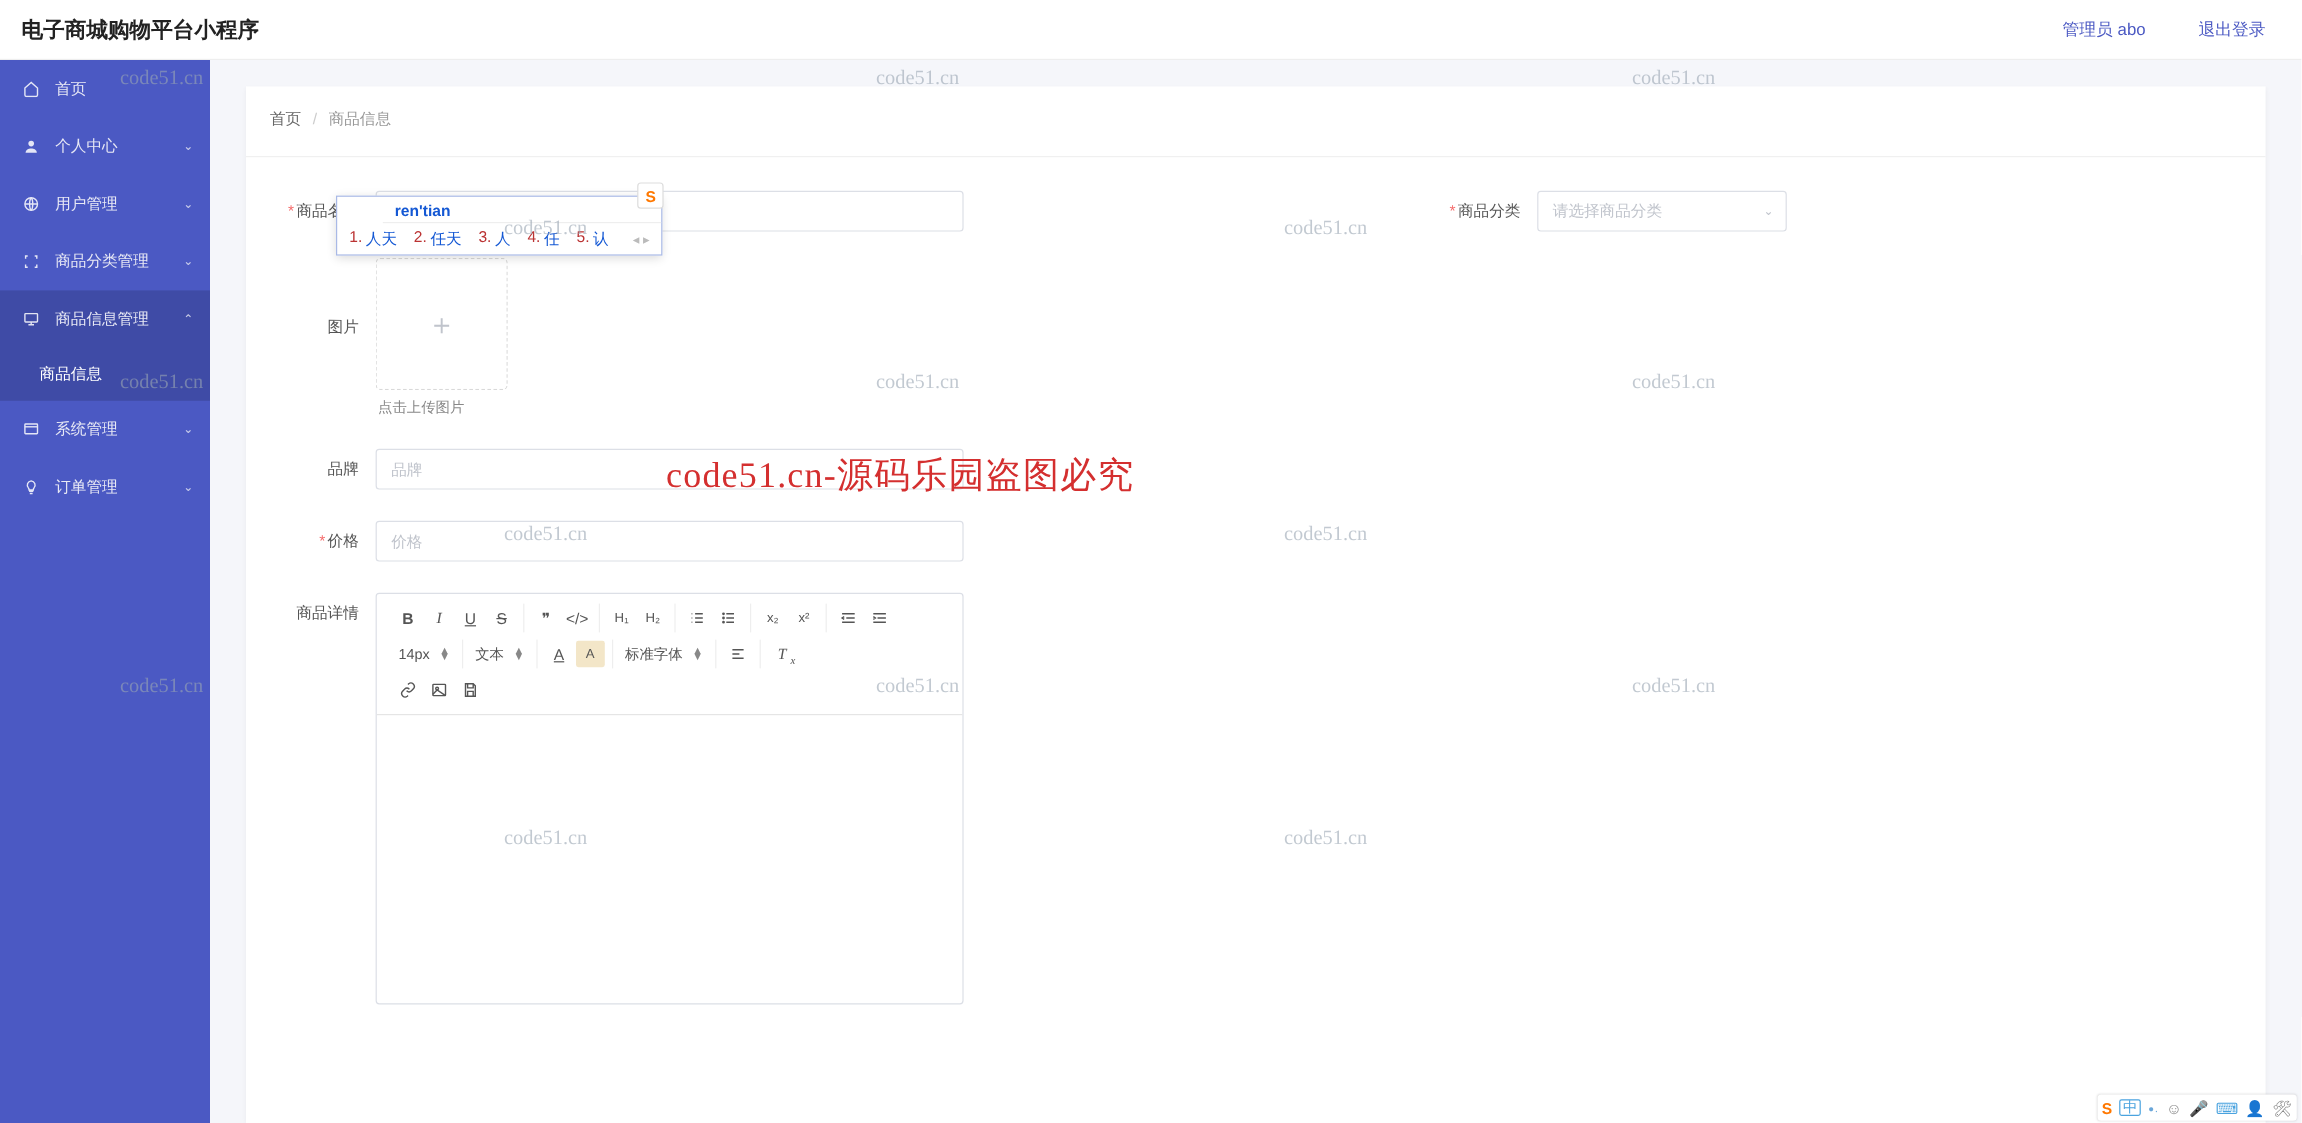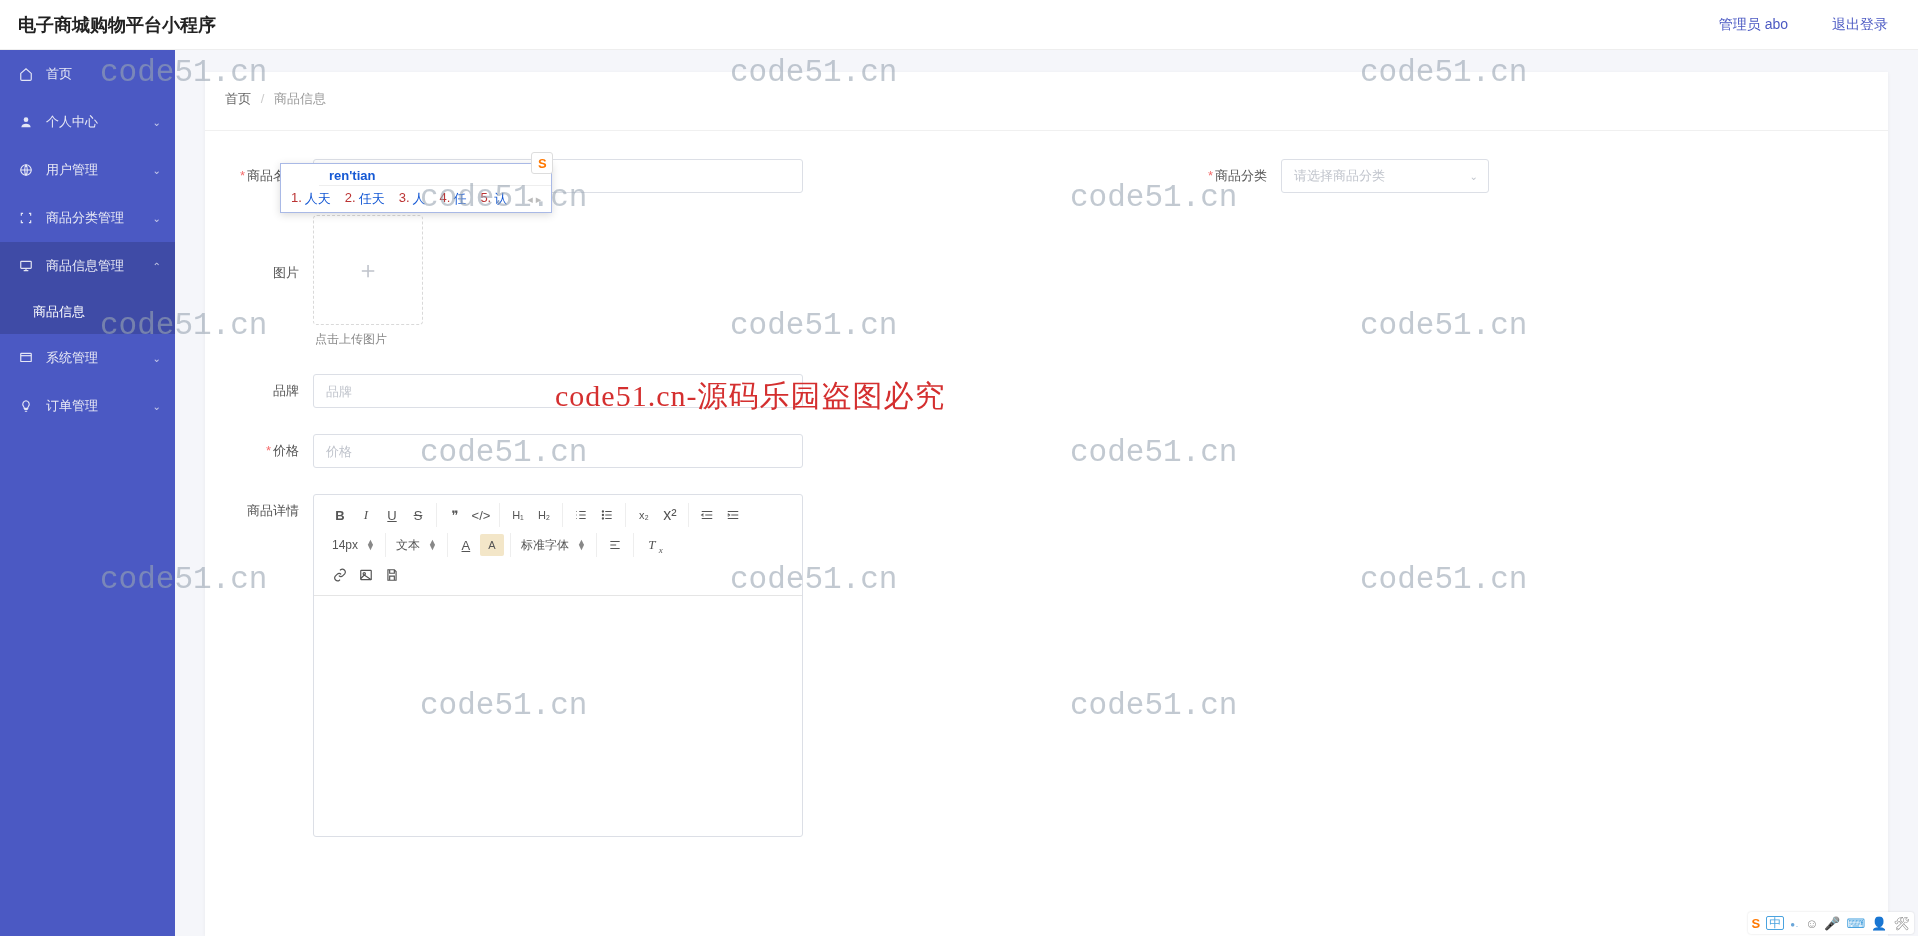--- a/index.html
+++ b/index.html
@@ -61,21 +61,21 @@
 
 .ime-box { position:absolute; background:#fff; border:1px solid #a9b9e6; box-shadow:0 2px 8px rgba(0,0,0,.15); z-index:200; font-size:13px; }
 .ime-input { padding:4px 10px 2px 10px; color:#1458d4; border-bottom:1px solid #eee; font-family:Arial; font-weight:600;margin-left:38px; }
 .ime-cand { padding:4px 10px 4px 10px; color:#555; white-space:nowrap; display:flex; gap:14px; align-items:center; position:relative; }
 .ime-cand .c { display:inline-flex; gap:3px; }
 .ime-cand .c .n { color:#b33; }
 .ime-cand .c .w { color:#1458d4; }
 .ime-logo { position:absolute; top:-12px; right:-2px; width:22px; height:22px; background:#fff; border:1px solid #ddd; border-radius:3px; display:flex; align-items:center; justify-content:center; color:#ff7800; font-weight:700; font-size:13px; }
 
 
-.watermark { position:absolute; font-size:31px; color:#9aa6b3; opacity:.6; font-family:Liberation Mono, monospace; pointer-events:none; white-space:nowrap; z-index:400; }
+.watermark { position:absolute; font-size:17px; color:#9aa6b3; opacity:.6; font-family:Liberation Serif, serif; pointer-events:none; white-space:nowrap; z-index:400; }
 .center-watermark { position:absolute; font-size:30px; color:#d42f2f; font-weight:400; z-index:400; pointer-events:none; font-family:"SimSun","Microsoft YaHei"; letter-spacing:1px; }
 
 
 .ime-status { position:absolute; right:4px; bottom:2px; height:22px; display:flex; align-items:center; gap:6px; font-size:13px; z-index:500; background:#fff; padding:1px 4px; border-radius:3px; box-shadow:0 0 2px rgba(0,0,0,.15); }
 .ime-status span { display:inline-flex; align-items:center; justify-content:center; }
 .ime-status .s-sogou { color:#ff7800; font-weight:700; }
 .ime-status .s-cn { color:#4aa3df; font-size:12px; border:1px solid #4aa3df; border-radius:2px; padding:0 2px; line-height:12px; }
 .ime-status .s-dot { color:#6aa6d9; font-size:8px; }
 .ime-status .s-face { color:#888; }
 .ime-status .s-mic { color:#4aa3df; }
@@ -242,21 +242,21 @@
                     <svg viewBox="0 0 24 24" stroke="#555" stroke-width="2" fill="none">
                       <path d="M9 6h11M9 12h11M9 18h11"></path>
                       <circle cx="5" cy="6" r="1" fill="#555"></circle>
                       <circle cx="5" cy="12" r="1" fill="#555"></circle>
                       <circle cx="5" cy="18" r="1" fill="#555"></circle>
                     </svg>
                   </div>
               </div>
               <div class="tb-group">
                 <div class="tb-btn" style="font-size:11px;">x₂</div>
-                <div class="tb-btn" style="font-size:16px;">x²</div>
+                <div class="tb-btn" style="font-size:11px;">x²</div>
               </div>
               <div class="tb-group">
                 <div class="tb-btn">
                     <svg viewBox="0 0 24 24" stroke="#555" stroke-width="2" fill="none">
                       <path d="M3 6h18M9 12h12M3 18h18M6 10l-3 2 3 2"></path>
                     </svg>
                   </div>
                 <div class="tb-btn">
                     <svg viewBox="0 0 24 24" stroke="#555" stroke-width="2" fill="none">
                       <path d="M3 6h18M9 12h12M3 18h18M3 10l3 2-3 2"></path>

